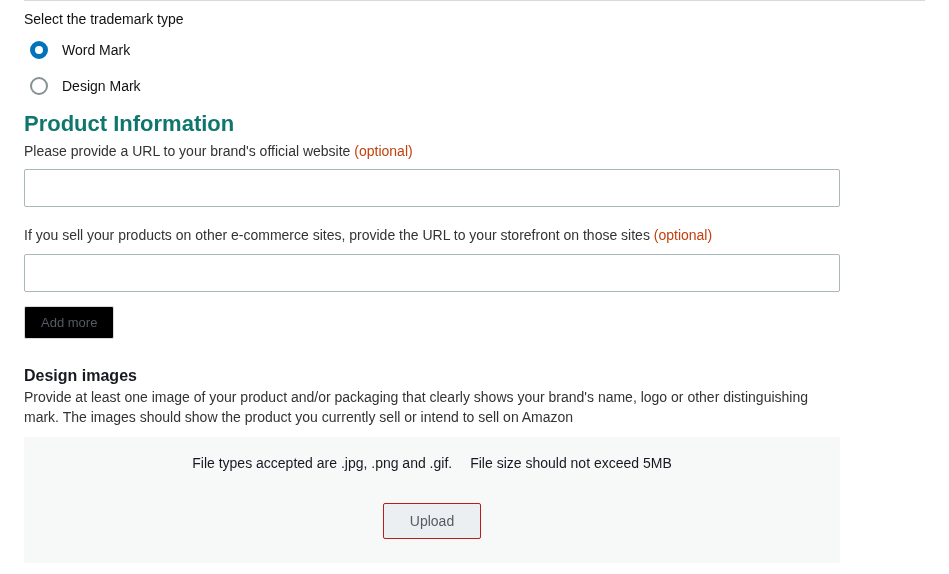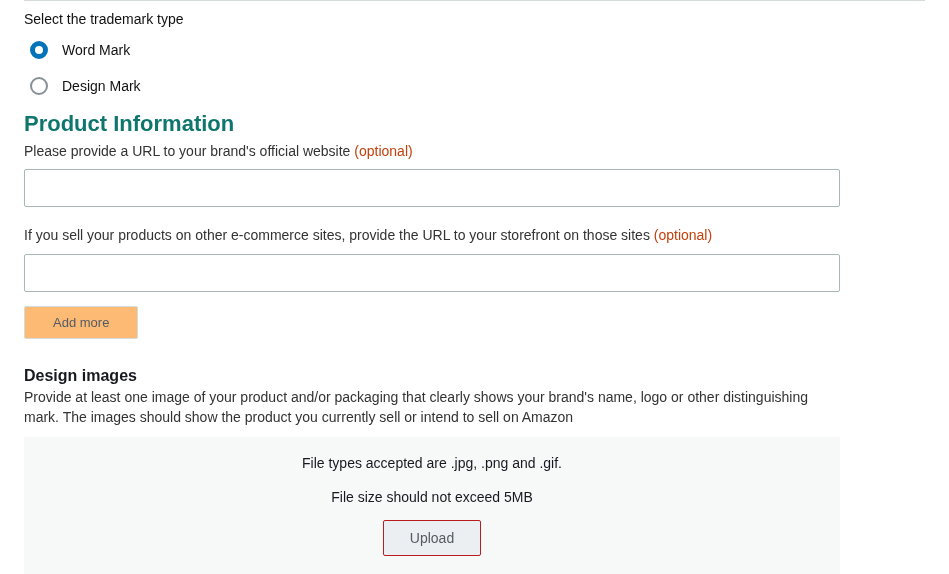--- a/index.html
+++ b/index.html
@@ -75,25 +75,25 @@
       width: 100%;
       height: 38px;
       border: 1px solid #aab7b8;
       border-radius: 2px;
       padding: 6px 10px;
       font-size: 14px;
       color: #111;
     }
     .btn-secondary {
       display: inline-block;
-      background: #fdba74;
+      background: #000000;
       border: 1px solid #d5dbdb;
       color: #545b64;
       font-size: 13px;
-      padding: 8px 28px;
+      padding: 8px 16px;
       border-radius: 2px;
       cursor: pointer;
       margin-top: -4px;
     }
     .sub-heading {
       font-size: 16px;
       font-weight: 700;
       color: #16191f;
       margin-top: 28px;
       margin-bottom: 2px;
@@ -106,22 +106,21 @@
       text-align: center;
       width: 816px;
       max-width: 100%;
     }
     .upload-hints {
       display: flex;
       justify-content: center;
       gap: 18px;
       font-size: 14px;
       color: #16191f;
-      margin-bottom: 15px;
-      flex-direction: column;
+      margin-bottom: 32px;
     }
     .upload-btn {
       display: inline-block;
       background: #eceff1;
       border: 1px solid #b91c1c;
       color: #545b64;
       font-size: 14px;
       padding: 9px 26px;
       border-radius: 2px;
       cursor: pointer;

